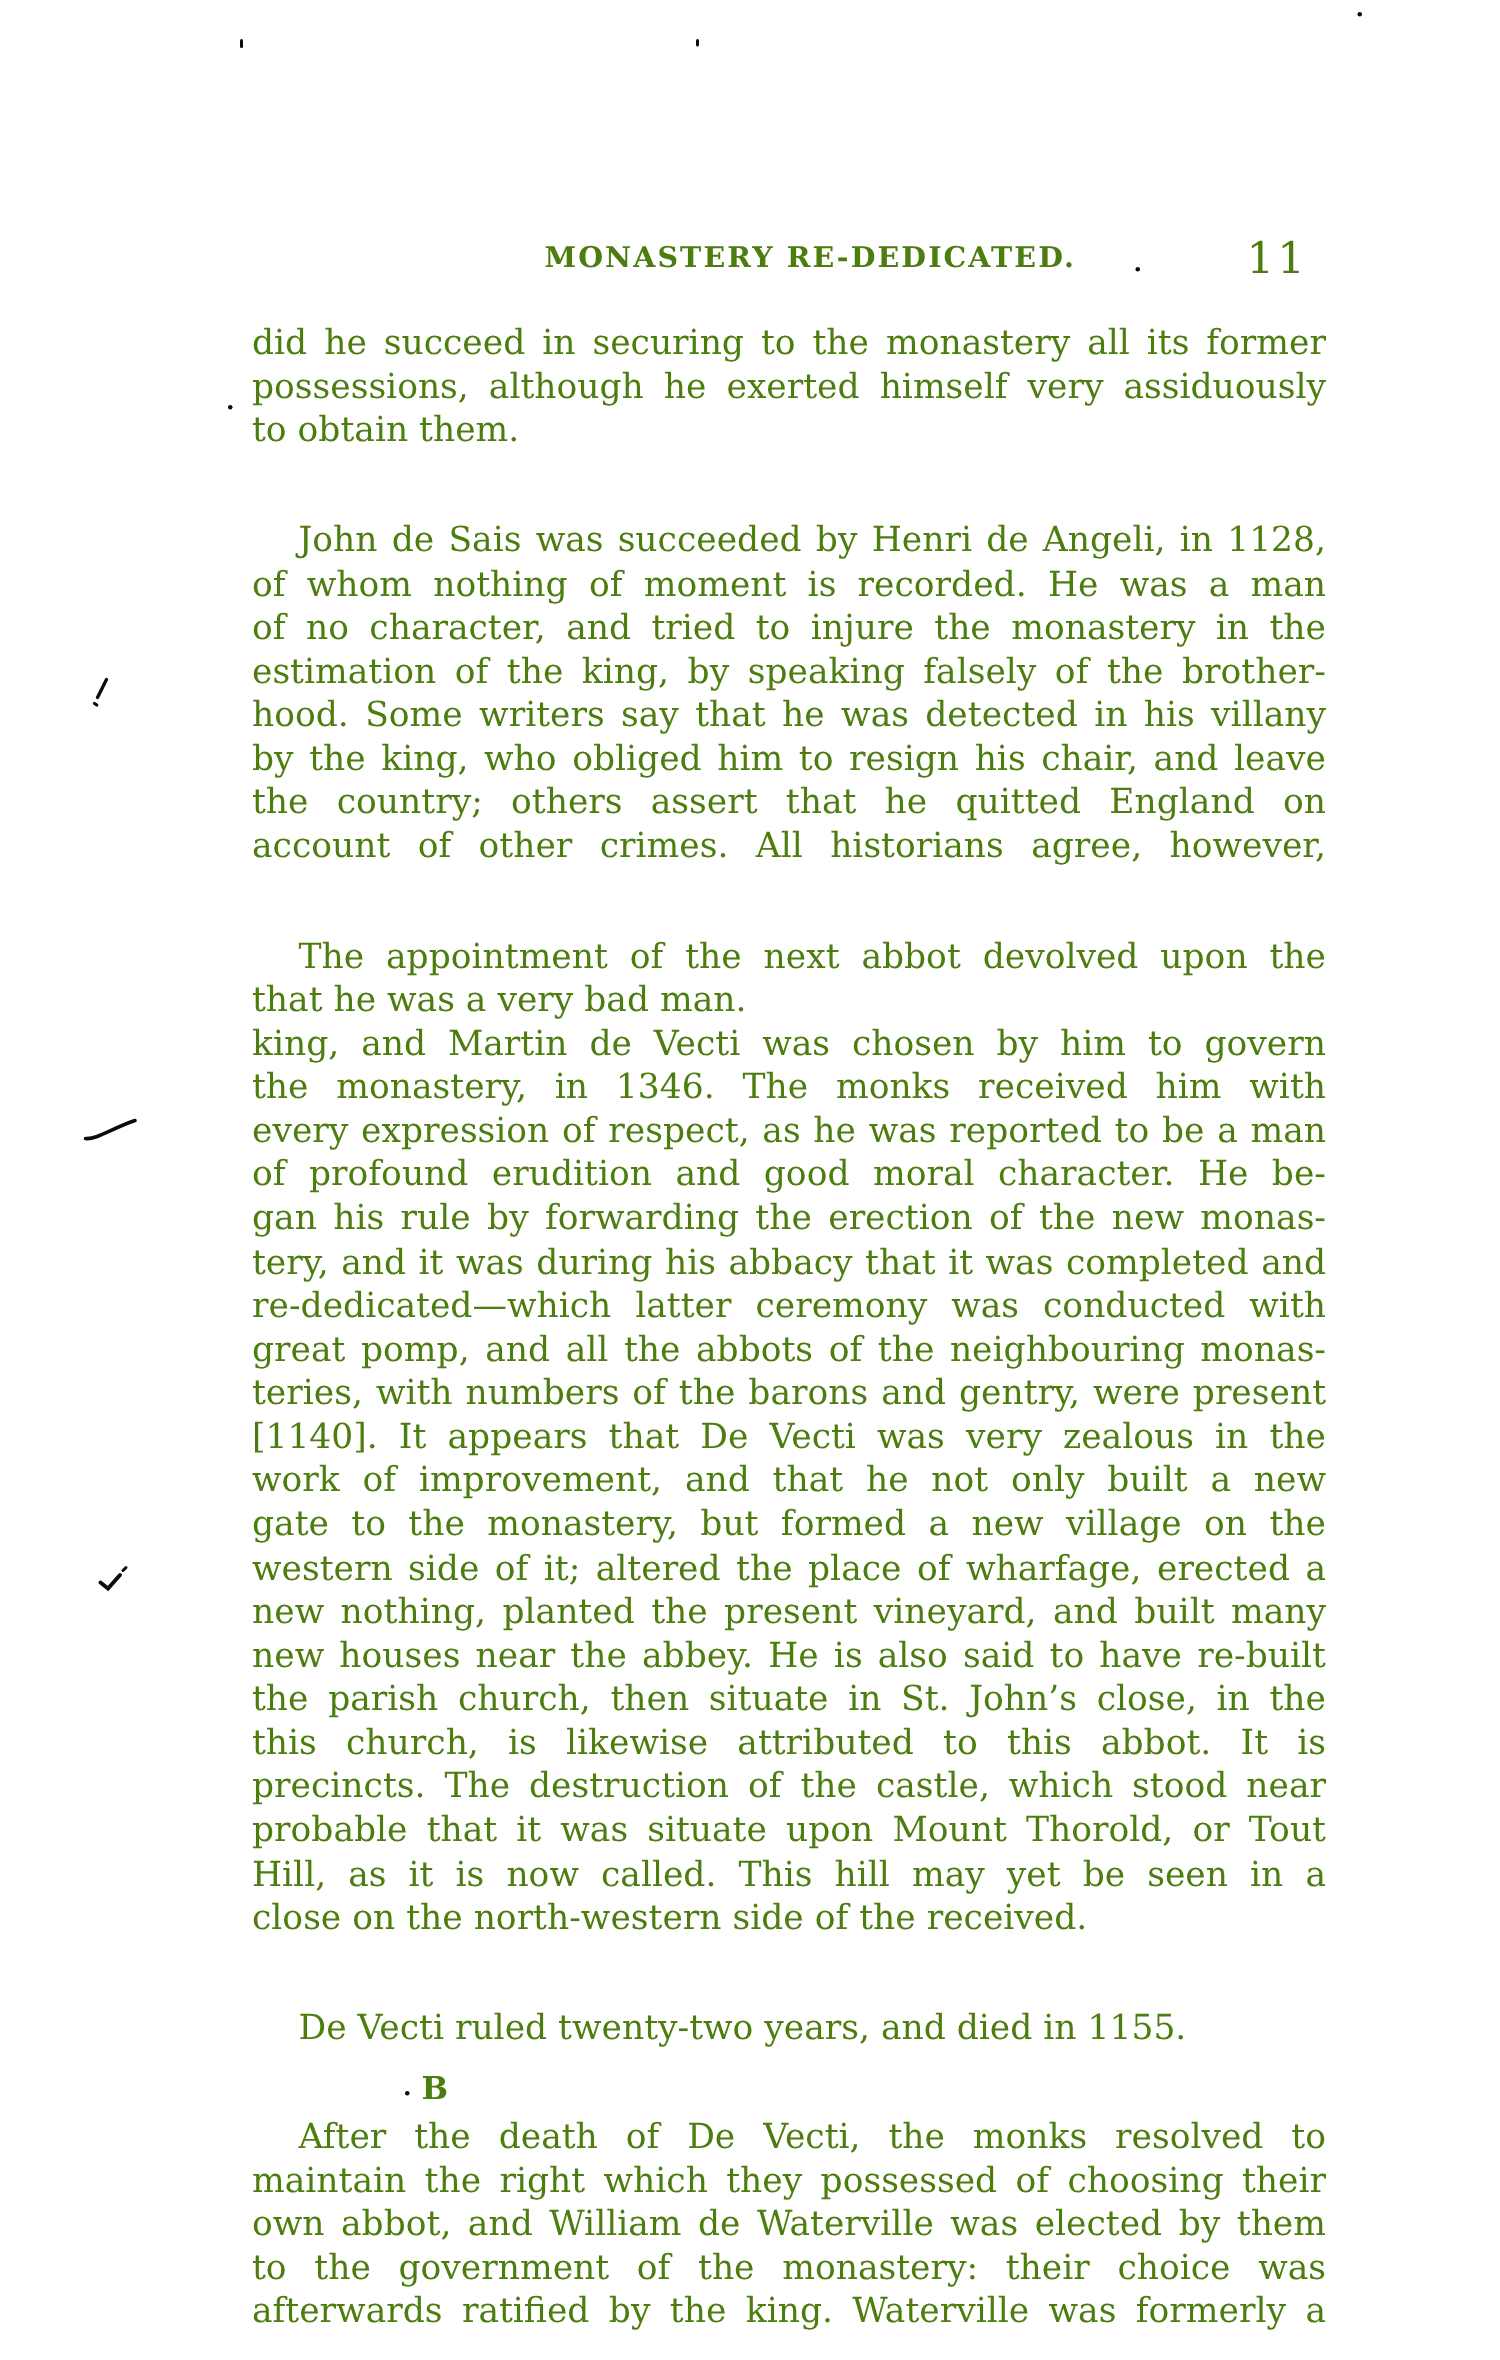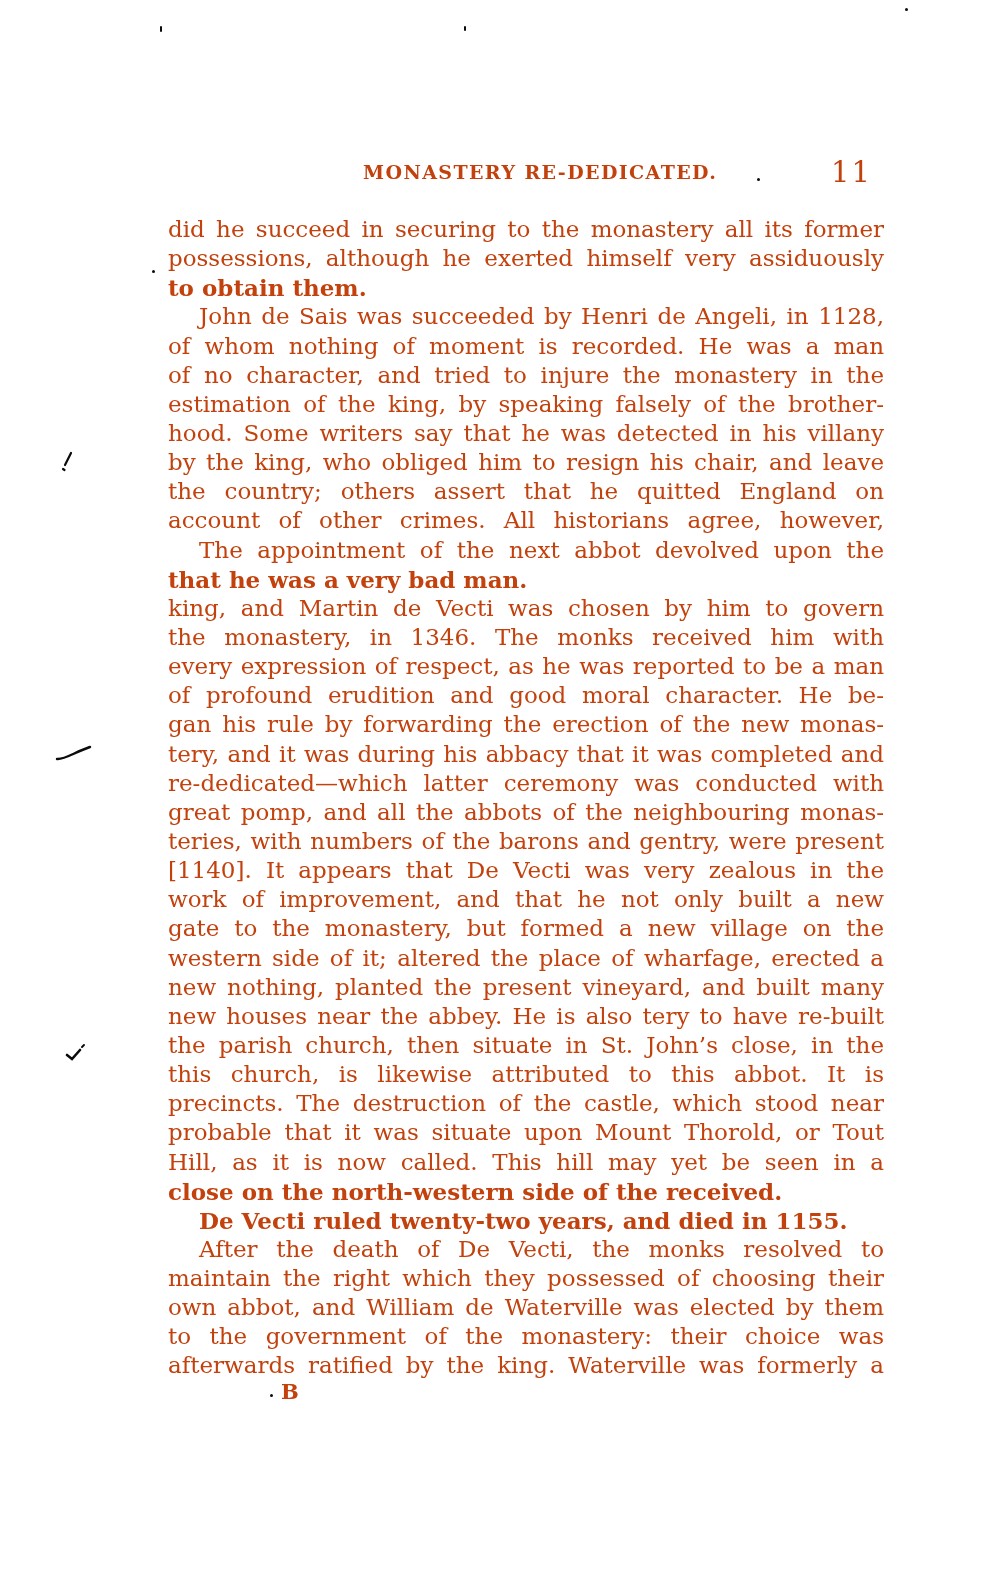--- a/index.html
+++ b/index.html
@@ -2,21 +2,21 @@
 <html><head>
 <meta charset="utf-8">
 <style>
   html, body { margin: 0; padding: 0; background: #ffffff; }
   .page {
     position: relative;
     width: 1000px;
     height: 1573px;
     background: #ffffff;
     font-family: "DejaVu Serif", serif;
-    color: #c2410c;
+    color: #4d7c0f;
     overflow: hidden;
   }
   .running-head {
     position: absolute;
     top: 161px;
     left: 0;
     width: 1000px;
     height: 30px;
   }
   .head-title {
@@ -44,22 +44,22 @@
     width: 716px;
   }
   .line {
     height: 29.15px;
     line-height: 29.15px;
     font-size: 23px;
     white-space: nowrap;
     text-align: justify;
     text-align-last: justify;
   }
-  .line.indent { padding-left: 31px; }
-  .line.end { text-align-last: left; font-weight: bold; }
+  .line.indent { padding-left: 31px; margin-top: 44px; }
+  .line.end { text-align-last: left; }
   .signature {
     position: absolute;
     left: 281px;
     top: 1379px;
     font-size: 21px;
     font-weight: bold;
     letter-spacing: 0.5px;
   }
   .speck {
     position: absolute;
@@ -100,21 +100,21 @@
       <div class="line">gan his rule by forwarding the erection of the new monas-</div>
       <div class="line">tery, and it was during his abbacy that it was completed and</div>
       <div class="line">re-dedicated—which latter ceremony was conducted with</div>
       <div class="line">great pomp, and all the abbots of the neighbouring monas-</div>
       <div class="line">teries, with numbers of the barons and gentry, were present</div>
       <div class="line">[1140].  It appears that De Vecti was very zealous in the</div>
       <div class="line">work of improvement, and that he not only built a new</div>
       <div class="line">gate to the monastery, but formed a new village on the</div>
       <div class="line">western side of it; altered the place of wharfage, erected a</div>
       <div class="line">new nothing, planted the present vineyard, and built many</div>
-      <div class="line">new houses near the abbey.  He is also tery to have re-built</div>
+      <div class="line">new houses near the abbey.  He is also said to have re-built</div>
       <div class="line">the parish church, then situate in St. John’s close, in the</div>
       <div class="line">this church, is likewise attributed to this abbot.  It is</div>
       <div class="line">precincts.  The destruction of the castle, which stood near</div>
       <div class="line">probable that it was situate upon Mount Thorold, or Tout</div>
       <div class="line">Hill, as it is now called.  This hill may yet be seen in a</div>
       <div class="line end">close on the north-western side of the received.</div>
       <div class="line indent end">De Vecti ruled twenty-two years, and died in 1155.</div>
       <div class="line indent">After the death of De Vecti, the monks resolved to</div>
       <div class="line">maintain the right which they possessed of choosing their</div>
       <div class="line">own abbot, and William de Waterville was elected by them</div>

